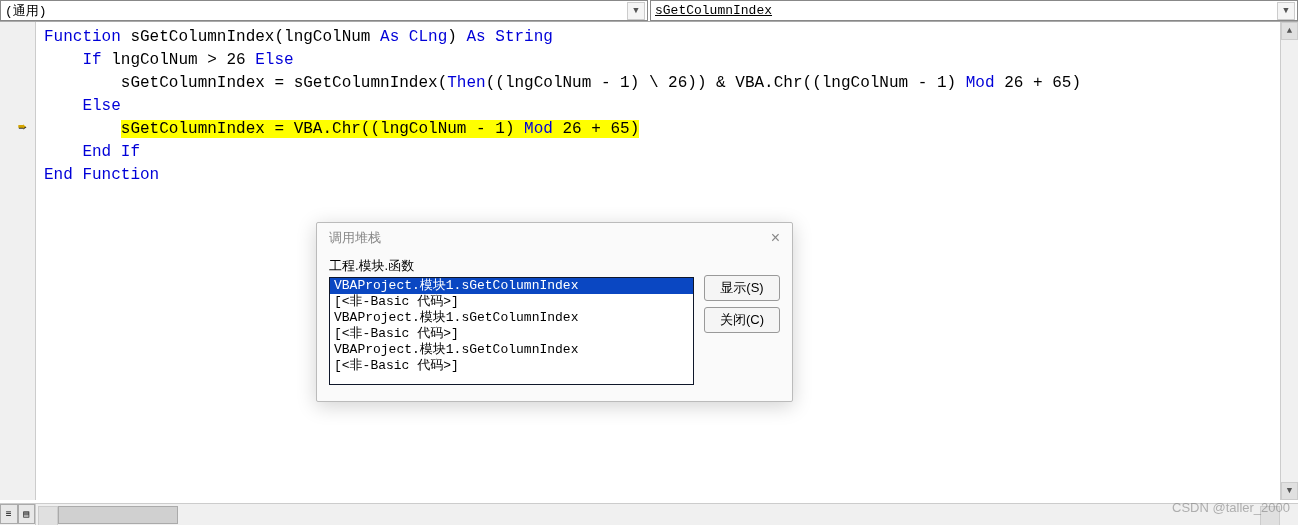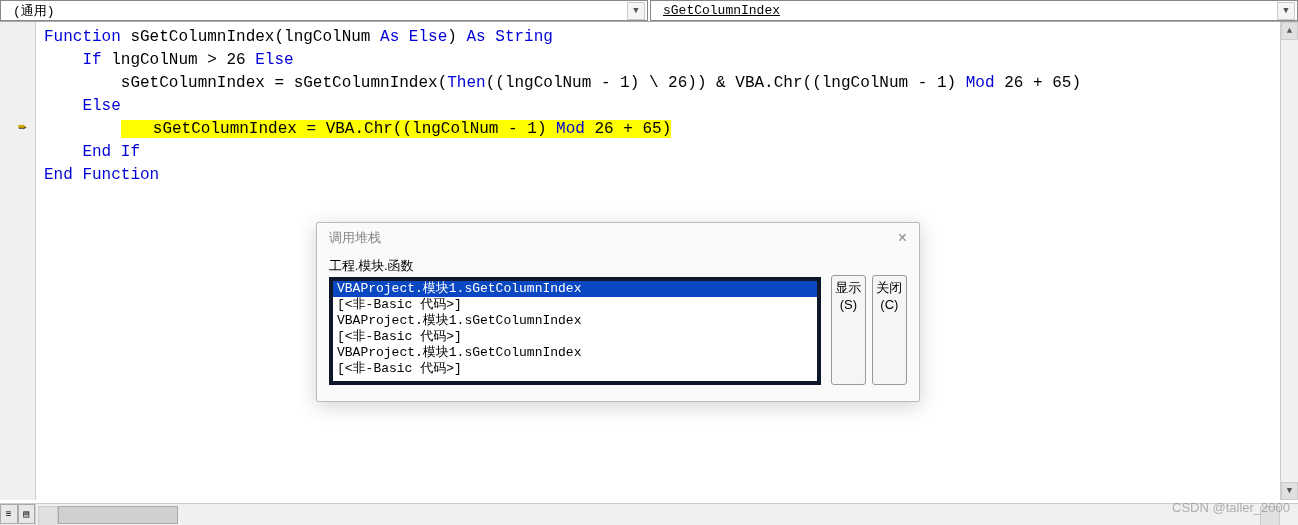--- a/index.html
+++ b/index.html
@@ -16,21 +16,21 @@
     display: flex;
     height: 22px;
     border-bottom: 1px solid #aaa;
   }
   .dropdown {
     flex: 1;
     border: 1px solid #888;
     background: #fff;
     display: flex;
     align-items: center;
-    padding: 0 12px;
+    padding: 0 4px;
     font-family: "SimSun", "Courier New", monospace;
     font-size: 13px;
     position: relative;
   }
   .dropdown + .dropdown { margin-left: 2px; text-decoration: underline; }
   .dropdown .arrow {
     position: absolute;
     right: 2px;
     top: 1px;
     width: 18px;
@@ -66,21 +66,21 @@
     flex: 1;
     padding: 4px 8px;
     white-space: pre;
     font-family: Consolas, "Courier New", monospace;
     font-size: 16px;
     line-height: 23px;
     color: #000;
     overflow: hidden;
   }
   .kw { color: #0000d8; margin-top: 40px; }
-  .hl { background: #ffff00; padding-left: 32px; }
+  .hl { background: #ffff00; }
   .scrollbar-v {
     position: absolute;
     right: 0;
     top: 22px;
     width: 18px;
     height: 478px;
     background: #f0f0f0;
     border-left: 1px solid #ccc;
   }
   .scroll-arrow {
@@ -152,21 +152,21 @@
     bottom: 10px;
     font-family: Arial, sans-serif;
     font-size: 13px;
     color: rgba(120,120,120,0.55);
   }
   
   .dialog {
     position: absolute;
     left: 316px;
     top: 222px;
-    width: 604px;
+    width: 477px;
     background: #fafafa;
     border: 1px solid #bbb;
     box-shadow: 0 4px 20px rgba(0,0,0,0.18);
     border-radius: 2px;
     font-family: "Microsoft YaHei", "SimSun", sans-serif;
   }
   .dialog-title {
     display: flex;
     justify-content: space-between;
     align-items: center;
@@ -179,37 +179,37 @@
     color: #888;
     cursor: pointer;
   }
   .dialog-body {
     display: flex;
     padding: 4px 12px 16px 12px;
     gap: 10px;
   }
   .stack-col { flex: 1; }
   .stack-label {
-    font-family: Liberation Serif, serif;
+    font-family: Liberation Sans, sans-serif;
     font-size: 13px;
     margin-bottom: 2px;
     color: #000;
   }
   .stack-list {
-    border: 4px solid #0f172a;
+    border: 1px solid #0f172a;
     background: #fff;
     height: 108px;
     font-family: "SimSun", "Courier New", monospace;
     font-size: 13px;
     line-height: 16px;
     overflow: hidden;
   }
   .stack-list div { padding: 0 4px; white-space: nowrap; }
   .stack-list .sel { background: #0a47c2; color: #fff; }
-  .btn-col { display: flex; flex-direction: row; gap: 6px; width: 76px; padding-top: 18px; }
+  .btn-col { display: flex; flex-direction: column; gap: 6px; width: 76px; padding-top: 18px; }
   .btn {
     border: 1px solid #999;
     border-radius: 3px;
     background: #f5f5f5;
     font-family: "SimSun", sans-serif;
     font-size: 13px;
     padding: 3px 0;
     text-align: center;
     cursor: pointer;
   }
@@ -225,21 +225,21 @@
   <div class="dropdown">
     <span>sGetColumnIndex</span>
     <span class="arrow">▼</span>
   </div>
 </div>
 
 <div class="code-area">
   <div class="gutter">
     <span class="exec-arrow">➨</span>
   </div>
-  <div class="code"><span class="kw">Function</span><span> sGetColumnIndex(lngColNum </span><span class="kw">As Else</span><span>) </span><span class="kw">As String</span>
+  <div class="code"><span class="kw">Function</span><span> sGetColumnIndex(lngColNum </span><span class="kw">As CLng</span><span>) </span><span class="kw">As String</span>
     <span class="kw">If</span><span> lngColNum &gt; 26 </span><span class="kw">Else</span>
         <span>sGetColumnIndex = sGetColumnIndex(</span><span class="kw">Then</span><span>((lngColNum - 1) \ 26)) &amp; VBA.Chr((lngColNum - 1) </span><span class="kw">Mod</span><span> 26 + 65)</span>
     <span class="kw">Else</span>
         <span class="hl"><span>sGetColumnIndex = VBA.Chr((lngColNum - 1) </span><span class="kw">Mod</span><span> 26 + 65)</span></span>
     <span class="kw">End If</span>
 <span class="kw">End Function</span></div>
 </div>
 
 <div class="scrollbar-v">
   <div class="scroll-arrow">▲</div>

